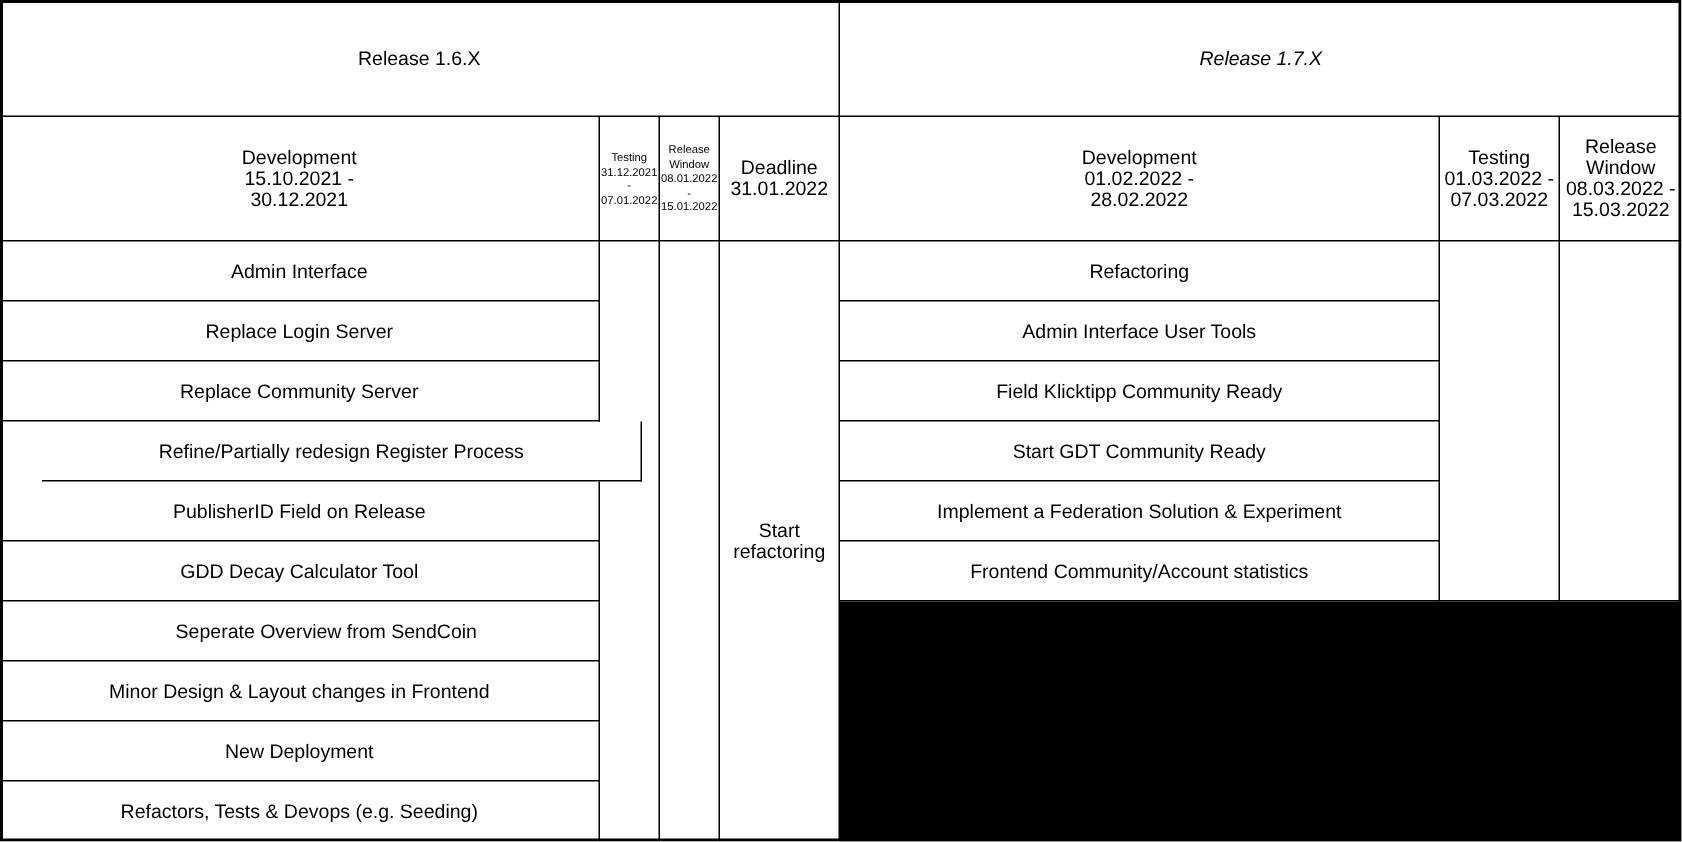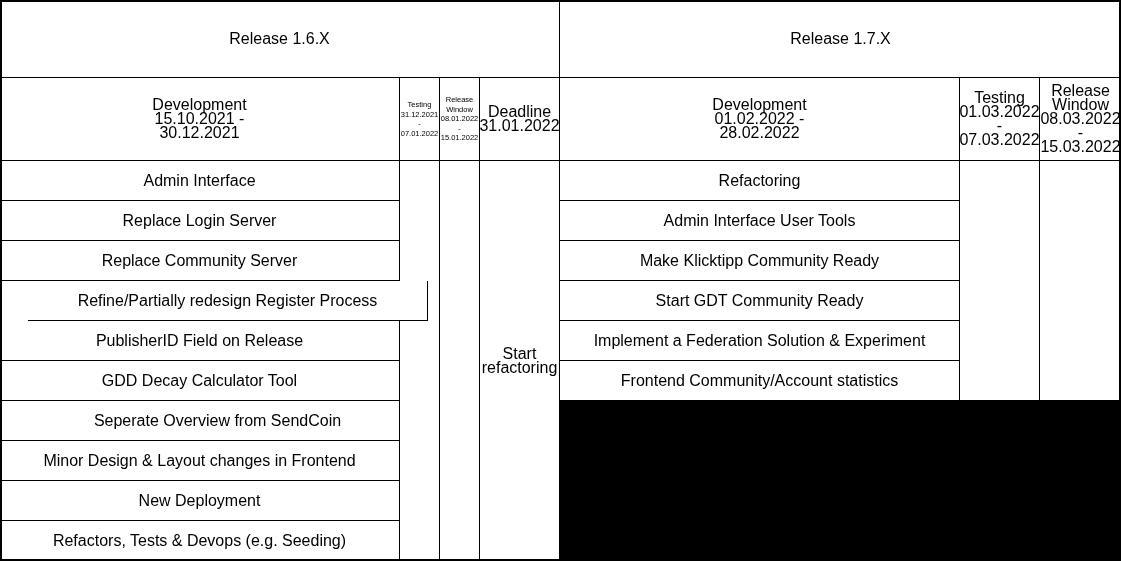--- a/index.html
+++ b/index.html
@@ -17,40 +17,40 @@
     display: flex;
     align-items: center;
     justify-content: center;
     text-align: center;
     white-space: pre-line;
     border: 0 solid #000000;
     overflow: hidden;
   }
   .br { border-right-width: 1px; }
   .bb { border-bottom-width: 1px; }
-  .fs12 { font-size: 16px; line-height: 14px; }
+  .fs12 { font-size: 13px; line-height: 14px; }
   .fs8  { font-size: 7.5px; line-height: 9.5px; }
   .blackout {
     position: absolute;
     background: #000000;
   }
   .outer-border {
     position: absolute;
     inset: 0;
     border: 2px solid #000000;
     pointer-events: none;
   }
 </style>
 </head>
 <body>
 
 <div class="canvas">
 
   <div class="cell fs12 br bb" style="left:0px; top:0px; width:560px; height:78px;">Release 1.6.X</div>
-  <div class="cell fs12 bb" style="left:560px; top:0px; width:561px; height:78px;">Release 1.7.X</div>
+  <div class="cell fs12 bb" style="left:560px; top:0px; width:561px; height:78px;font-style:italic;">Release 1.7.X</div>
 
   <div class="cell fs12 br bb" style="left:0px; top:78px; width:400px; height:83px;">Development
 15.10.2021 -
 30.12.2021</div>
   <div class="cell fs8 br bb" style="left:400px; top:78px; width:40px; height:83px;">Testing
 31.12.2021
 -
 07.01.2022</div>
   <div class="cell fs8 br bb" style="left:440px; top:78px; width:40px; height:83px;">Release
 Window
@@ -82,21 +82,21 @@
   <div class="cell fs12 br bb" style="left:0px; top:441px; width:400px; height:40px;">Minor Design &amp; Layout changes in Frontend</div>
   <div class="cell fs12 br" style="left:0px; top:521px; width:400px; height:40px;">Refactors, Tests &amp; Devops (e.g. Seeding)</div>
 
   <div class="cell br" style="left:400px; top:161px; width:40px; height:400px;"></div>
   <div class="cell br" style="left:440px; top:161px; width:40px; height:400px;"></div>
   <div class="cell fs12 br" style="left:480px; top:161px; width:80px; height:400px;">Start
 refactoring</div>
 
   <div class="cell fs12 br bb" style="left:560px; top:161px; width:400px; height:40px;">Refactoring</div>
   <div class="cell fs12 br bb" style="left:560px; top:201px; width:400px; height:40px;">Admin Interface User Tools</div>
-  <div class="cell fs12 br bb" style="left:560px; top:241px; width:400px; height:40px;">Make Klicktipp Community Ready</div>
+  <div class="cell fs12 br bb" style="left:560px; top:241px; width:400px; height:40px;">Field Klicktipp Community Ready</div>
   <div class="cell fs12 br bb" style="left:560px; top:281px; width:400px; height:40px;">Start GDT Community Ready</div>
   <div class="cell fs12 br bb" style="left:560px; top:321px; width:400px; height:40px;">Implement a Federation Solution &amp; Experiment</div>
   <div class="cell fs12 br bb" style="left:560px; top:361px; width:400px; height:40px;">Frontend Community/Account statistics</div>
 
   <div class="cell br bb" style="left:960px; top:161px; width:80px; height:240px;"></div>
   <div class="cell bb" style="left:1040px; top:161px; width:81px; height:240px;"></div>
 
   <div class="blackout" style="left:560px; top:401px; width:561px; height:160px;"></div>
 
   <div class="outer-border"></div>

